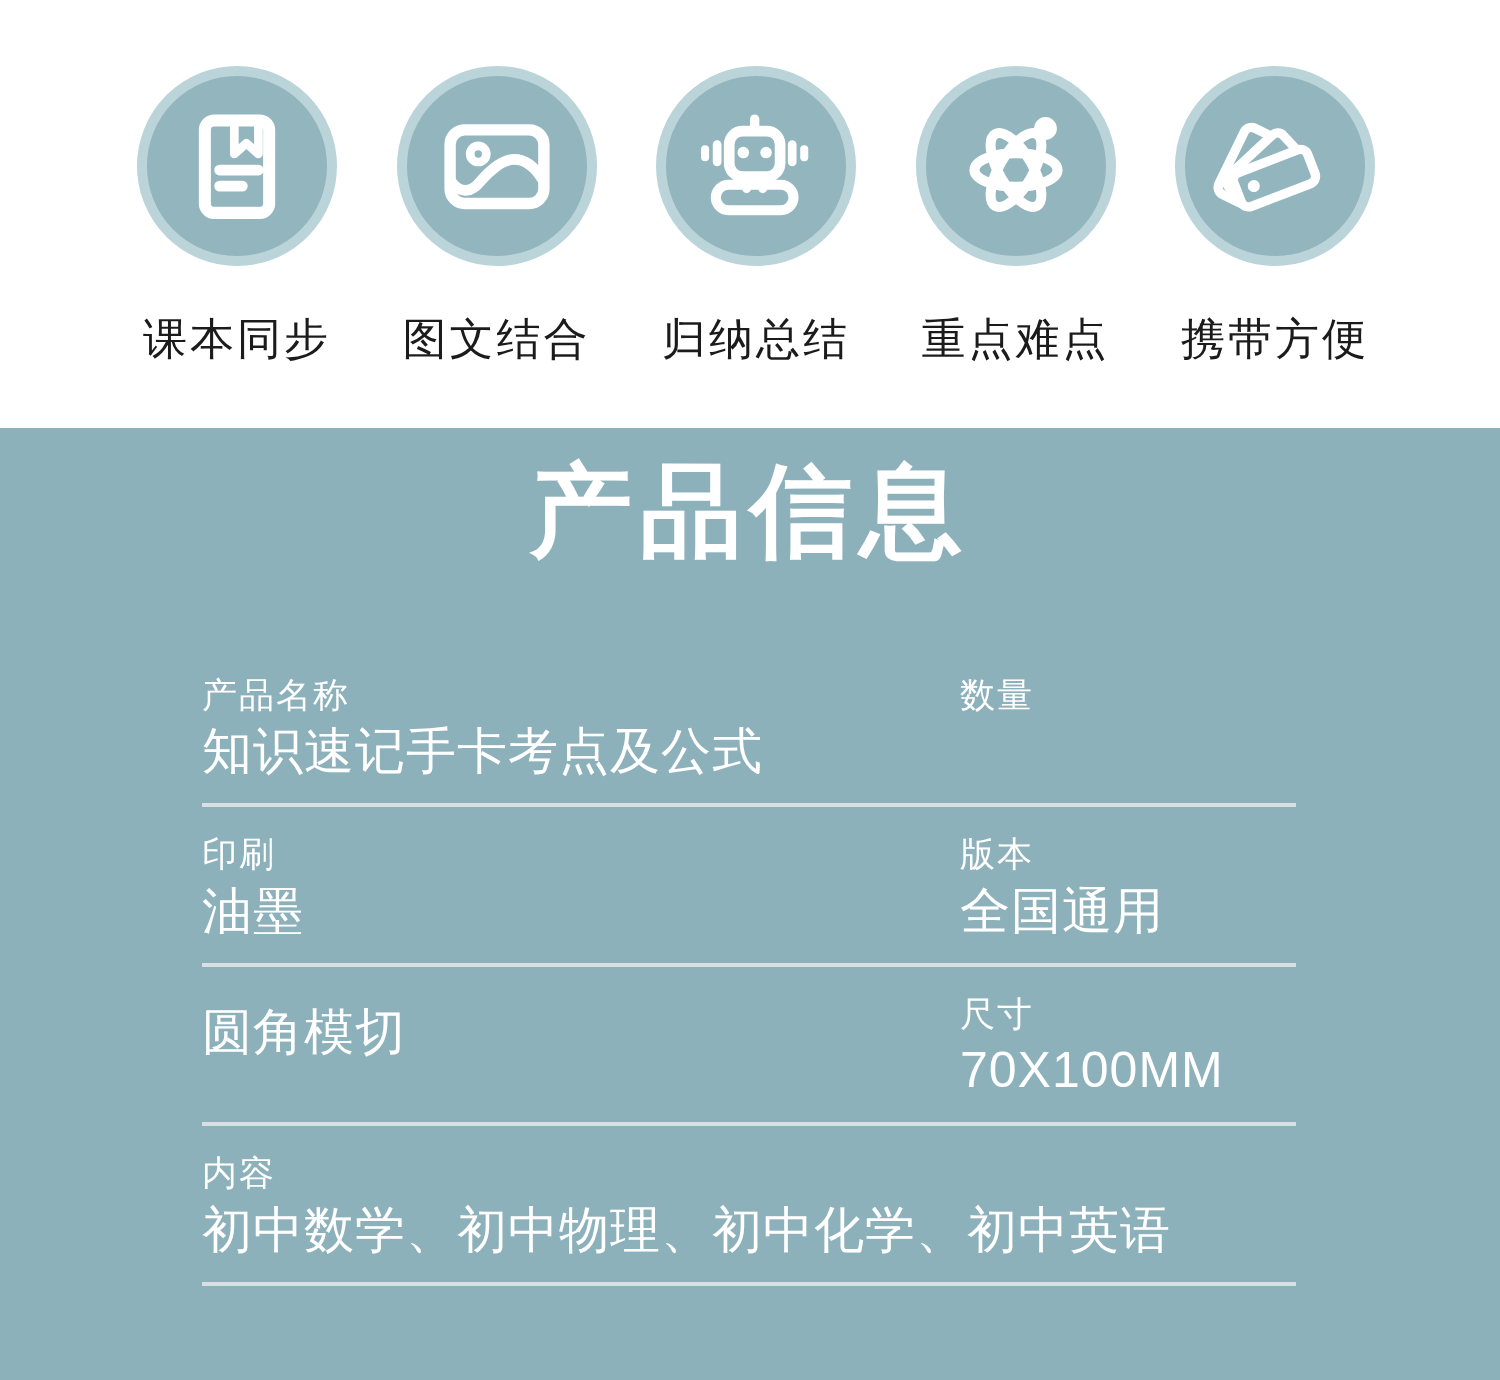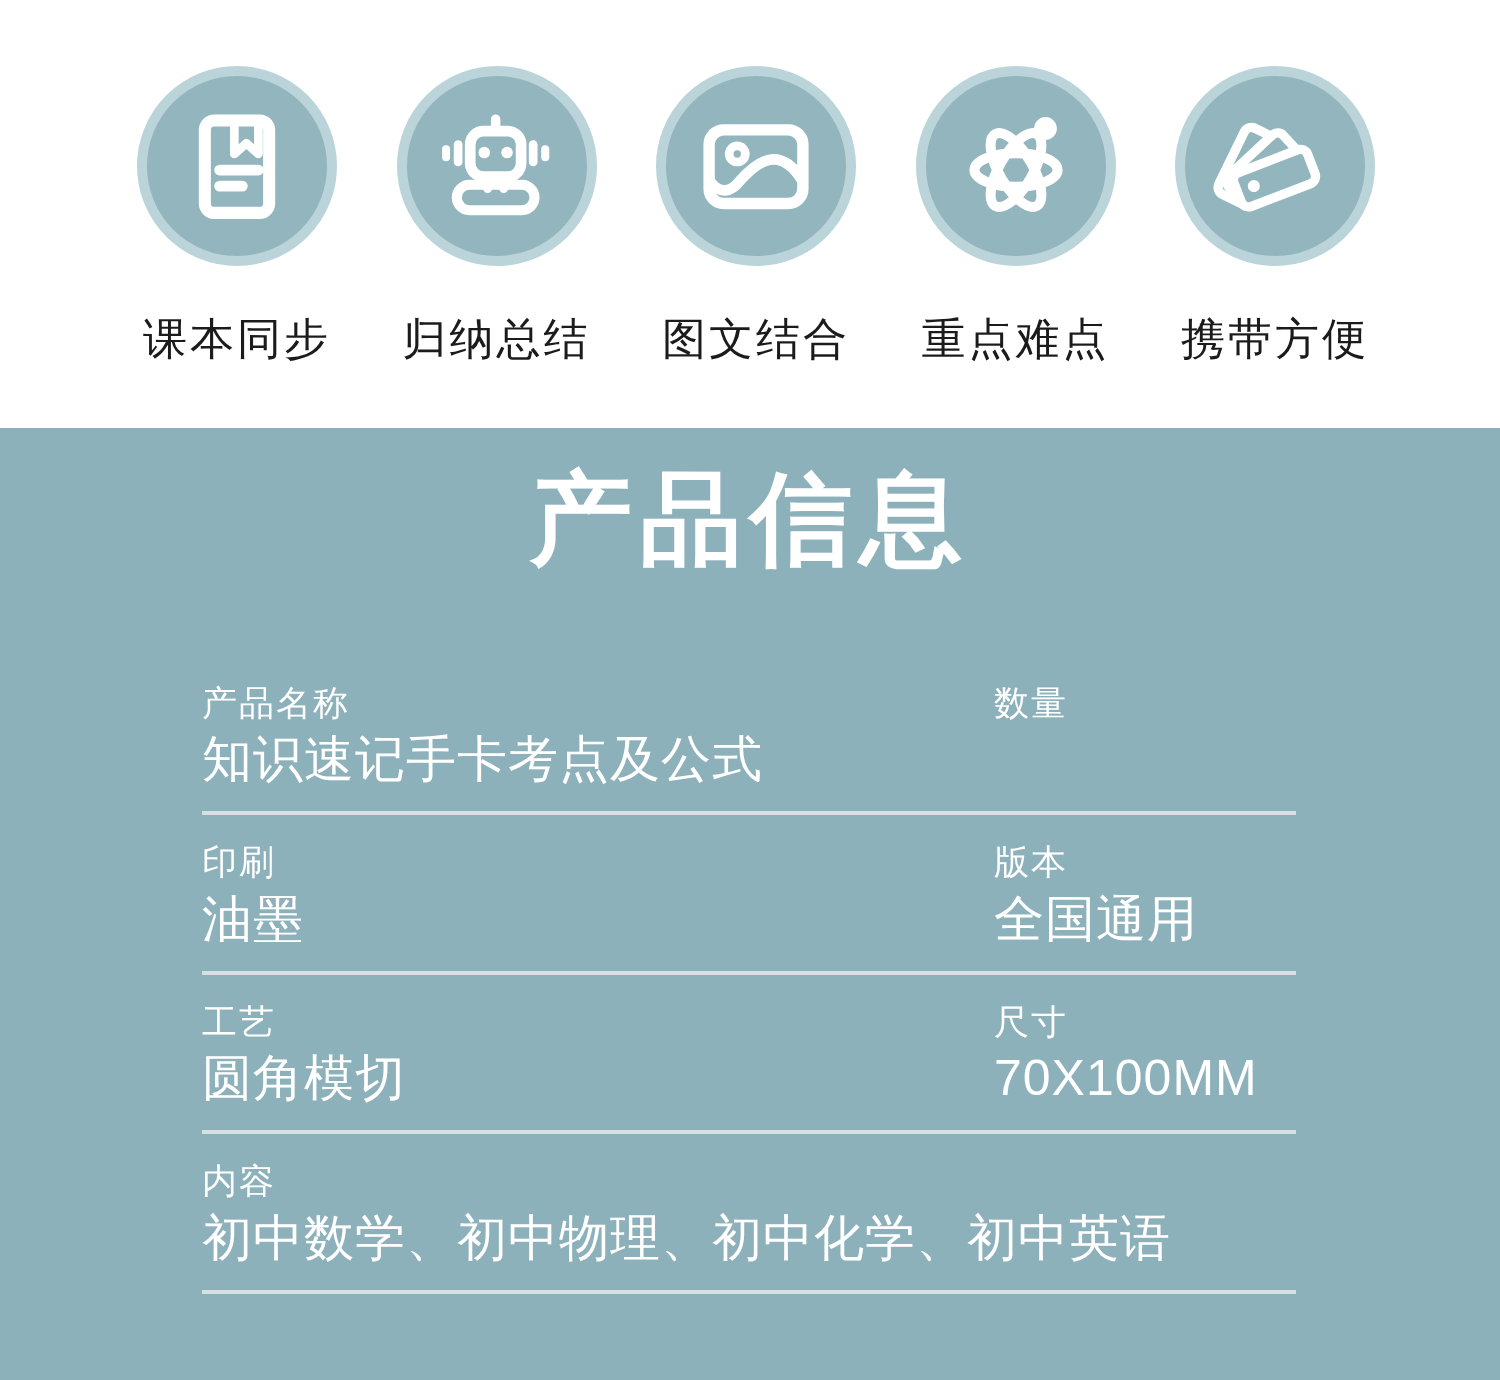--- a/index.html
+++ b/index.html
@@ -37,38 +37,38 @@
   .icon .card{fill:var(--circle-fill);stroke:var(--text-light);stroke-linecap:round;stroke-linejoin:round;}
   .feature-label{
     margin-top:44px;
     font-size:44px;font-weight:500;letter-spacing:3px;
     color:var(--text-dark);white-space:nowrap;
   }
   
   .info{
     height:952px;
     background:var(--section-bg);
-    padding-top:28px;
+    padding-top:20px;
   }
   .info-title{
     text-align:center;
     font-size:102px;font-weight:800;letter-spacing:8px;
     color:var(--text-light);
     line-height:1.25;
   }
   .spec-table{
     margin:72px 204px 0 202px; 
   }
   .spec-row{
     display:flex;
     padding:28px 0 24px 0;
     border-bottom:4px solid var(--divider);
   }
   .spec-cell-left{flex:0 0 758px;}
-  .spec-cell-right{flex:1;margin-left:34px;}
+  .spec-cell-right{flex:1;}
   .spec-label{
     font-size:35px;font-weight:400;letter-spacing:2px;
     color:var(--text-light);line-height:1.1;
   }
   .spec-value{
     margin-top:9px;
     font-size:50px;font-weight:400;letter-spacing:1px;
     color:var(--text-light);line-height:1.12;
     white-space:nowrap;
   }
@@ -81,20 +81,31 @@
   <div class="feature">
     <div class="circle">
       <svg class="icon" width="134" height="134" viewBox="0 0 100 100">
         <rect class="stroke" x="26" y="16" width="48" height="69" rx="7" stroke-width="9"></rect>
         <path class="stroke" d="M48 18 V41 L57 33 L66 41 V18" stroke-width="6.5"></path>
         <line class="stroke" x1="37" y1="53" x2="66" y2="53" stroke-width="8"></line>
         <line class="stroke" x1="37" y1="65" x2="54" y2="65" stroke-width="8"></line>
       </svg>
     </div>
     <div class="feature-label">课本同步</div>
+  </div>
+
+  <div class="feature">
+    <div class="circle">
+      <svg class="icon" width="134" height="134" viewBox="0 0 100 100">
+        <rect class="stroke" x="15" y="23" width="70" height="55" rx="11" stroke-width="8.5"></rect>
+        <circle class="stroke" cx="36" cy="41" r="6" stroke-width="6.5"></circle>
+        <path class="stroke" d="M16 62 C23 71 31 70 38 61 C47 51 55 45 63 45 C72 45 79 52 84 60" stroke-width="8"></path>
+      </svg>
+    </div>
+    <div class="feature-label">图文结合</div>
   </div>
 
   <div class="feature">
     <div class="circle">
       <svg class="icon" width="134" height="134" viewBox="0 0 100 100">
         <line class="stroke" x1="49" y1="22" x2="49" y2="15" stroke-width="7"></line>
         <rect class="stroke" x="30" y="24" width="38" height="34" rx="10" stroke-width="8"></rect>
         <circle class="fill" cx="40.5" cy="40" r="4.3"></circle>
         <circle class="fill" cx="57.5" cy="40" r="4.3"></circle>
         <line class="stroke" x1="21" y1="34" x2="21" y2="47" stroke-width="6.5"></line>
@@ -105,31 +116,20 @@
         <path class="stroke" d="M55 58 V67" stroke-width="6.5"></path>
         <rect class="stroke" x="20" y="64" width="58" height="19" rx="9.5" stroke-width="7.5"></rect>
       </svg>
     </div>
     <div class="feature-label">归纳总结</div>
   </div>
 
   <div class="feature">
     <div class="circle">
       <svg class="icon" width="134" height="134" viewBox="0 0 100 100">
-        <rect class="stroke" x="15" y="23" width="70" height="55" rx="11" stroke-width="8.5"></rect>
-        <circle class="stroke" cx="36" cy="41" r="6" stroke-width="6.5"></circle>
-        <path class="stroke" d="M16 62 C23 71 31 70 38 61 C47 51 55 45 63 45 C72 45 79 52 84 60" stroke-width="8"></path>
-      </svg>
-    </div>
-    <div class="feature-label">图文结合</div>
-  </div>
-
-  <div class="feature">
-    <div class="circle">
-      <svg class="icon" width="134" height="134" viewBox="0 0 100 100">
         <ellipse class="stroke" cx="50" cy="53" rx="31" ry="12.5" stroke-width="7.5"></ellipse>
         <ellipse class="stroke" cx="50" cy="53" rx="31" ry="12.5" stroke-width="7.5" transform="rotate(60 50 53)"></ellipse>
         <ellipse class="stroke" cx="50" cy="53" rx="31" ry="12.5" stroke-width="7.5" transform="rotate(120 50 53)"></ellipse>
         <circle class="fill" cx="72" cy="22" r="8.5"></circle>
       </svg>
     </div>
     <div class="feature-label">重点难点</div>
   </div>
 
   <div class="feature">
@@ -173,21 +173,20 @@
         <div class="spec-value">油墨</div>
       </div>
       <div class="spec-cell-right">
         <div class="spec-label">版本</div>
         <div class="spec-value">全国通用</div>
       </div>
     </div>
 
     <div class="spec-row">
       <div class="spec-cell-left">
-        <div class="spec-label">工艺</div>
         <div class="spec-value">圆角模切</div>
       </div>
       <div class="spec-cell-right">
         <div class="spec-label">尺寸</div>
         <div class="spec-value">70X100MM</div>
       </div>
     </div>
 
     <div class="spec-row">
       <div class="spec-cell-full">

